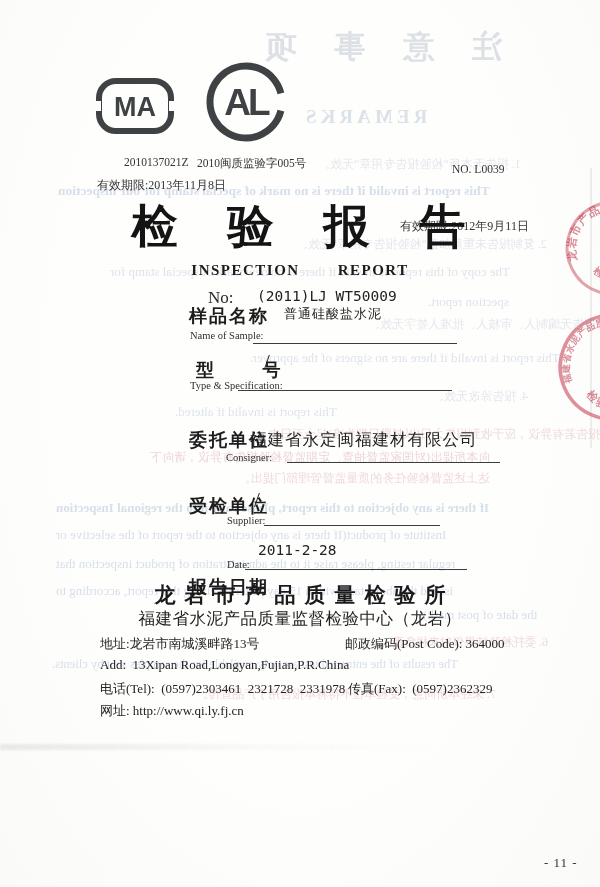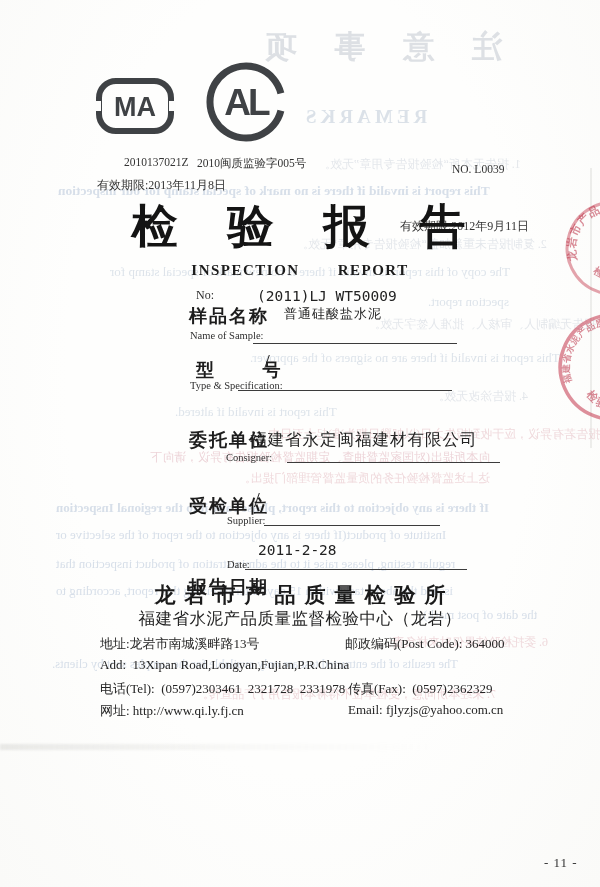--- a/index.html
+++ b/index.html
@@ -65,21 +65,21 @@
   <span class="abs regno" style="left:452px;top:163px;">NO. L0039</span>
   <span class="abs validity" style="left:97px;top:177px;">有效期限:2013年11月8日</span>
   <span class="abs validity" style="left:400px;top:179px;margin-top:39px;">有效期限:2012年9月11日</span>
 
   <div class="abs title">检 验 报 告</div>
   <div class="abs subtitle">
     <span>INSPECTION</span>
     <span>REPORT</span>
   </div>
 
-  <span class="abs" style="left:196px;top:288px;font-size:12px;">No:</span>
+  <span class="abs" style="left:208px;top:288px;font-size:17px;">No:</span>
   <span class="abs value-mono" style="left:257px;top:288px;">(2011)LJ WT50009</span>
 
   <span class="abs label-cn" style="left:189px;top:304px;">样品名称</span>
   <span class="abs value-cn" style="left:284px;top:305px;">普通硅酸盐水泥</span>
   <span class="abs label-en" style="left:190px;top:330px;">Name of Sample:</span>
   <div class="uline" style="left:253px;top:343px;width:204px;"></div>
 
   <span class="abs label-cn ls-wide" style="left:196px;top:358px;">型 号</span>
   <span class="abs slash" style="left:264px;top:350px;">/</span>
   <span class="abs label-en" style="left:190px;top:380px;">Type &amp; Specification:</span>
@@ -102,21 +102,20 @@
 
   <div class="abs issuer1">龙岩市产品质量检验所</div>
   <div class="abs issuer2">福建省水泥产品质量监督检验中心（龙岩）</div>
 
   <span class="abs contact" style="left:100px;top:635px;">地址:龙岩市南城溪畔路13号</span>
   <span class="abs contact" style="left:345px;top:635px;">邮政编码(Post Code): 364000</span>
   <span class="abs contact" style="left:100px;top:657px;">Add:  13Xipan Road,Longyan,Fujian,P.R.China</span>
   <span class="abs contact" style="left:100px;top:680px;">电话(Tel):  (0597)2303461  2321728  2331978</span>
   <span class="abs contact" style="left:348px;top:680px;">传真(Fax):  (0597)2362329</span>
   <span class="abs contact" style="left:100px;top:702px;">网址: http://www.qi.ly.fj.cn</span>
-  <span class="abs contact" style="left:348px;top:702px;">Email: fjlyzjs@yahoo.com.cn</span>
 
   <span class="abs pagenum" style="left:544px;top:855px;">- 11 -</span>
 
   <div class="stamp" style="left:562px;top:196px;transform:rotate(-26deg);">
     <svg width="104" height="104" viewBox="0 0 104 104">
       <defs>
         <path id="arcA1" d="M 14 52 A 38 38 0 1 1 90 52"></path>
         <path id="arcA2" d="M 22 60 A 31 31 0 0 0 82 60"></path>
       </defs>
       <circle cx="52" cy="52" r="46" fill="none" stroke="rgba(198,64,84,0.48)" stroke-width="3"></circle>

